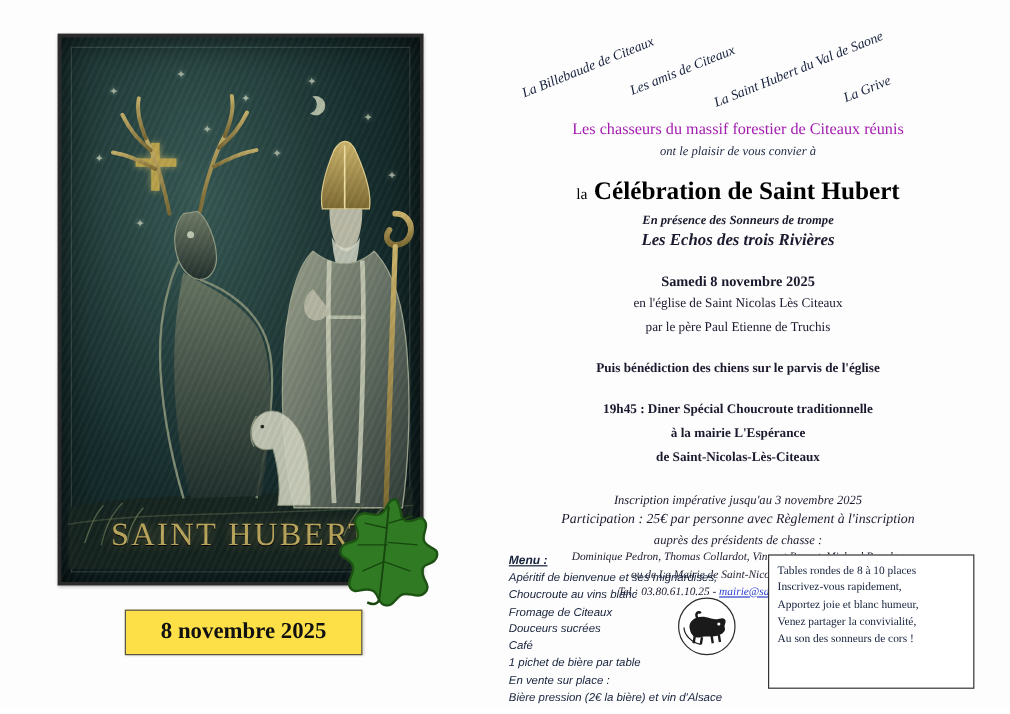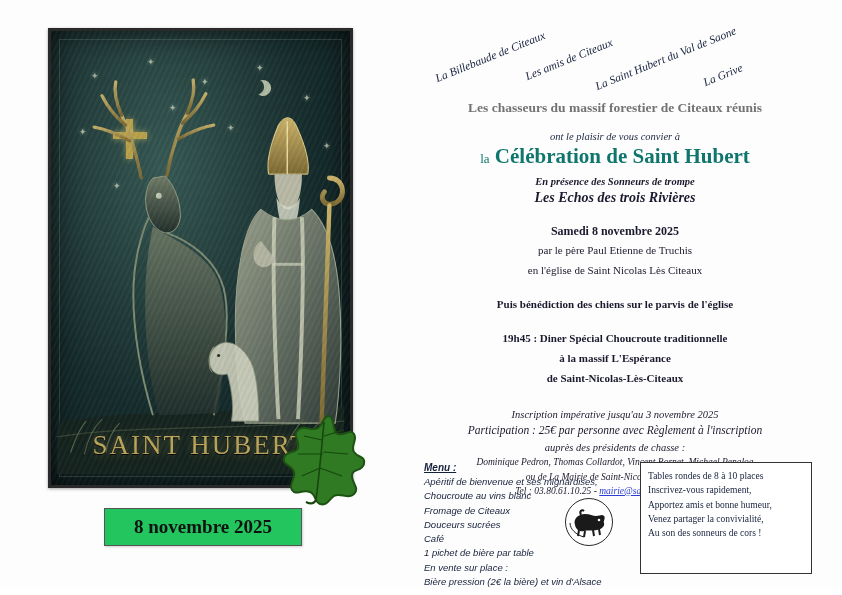--- a/index.html
+++ b/index.html
@@ -115,21 +115,21 @@
   }
 
   
   .date-box {
     position: absolute;
     left: 104px;
     top: 508px;
     width: 196px;
     height: 36px;
     border: 1px solid #555;
-    background: #22c55e;
+    background: #fde047;
     display: flex;
     align-items: center;
     justify-content: center;
     font-family: "Liberation Serif", serif;
     font-size: 19px;
     font-weight: bold;
     color: #111;
     box-shadow: 1px 1px 2px rgba(0,0,0,0.18);
   }
 
@@ -157,37 +157,37 @@
   }
   .assoc.a0 { left: 38px;  top: 54px; }
   .assoc.a1 { left: 128px; top: 52px; }
   .assoc.a2 { left: 198px; top: 62px; }
   .assoc.a3 { left: 306px; top: 58px; }
 
   .line { text-align: center; }
   .l-hosts {
     font-family: "Liberation Serif", serif;
     font-size: 13.5px;
-    font-weight: bold;
-    color: #737373;
+    font-weight: normal;
+    color: #a21caf;
     margin-top: 6px;
   }
   .l-pleasure {
     font-family: "Liberation Serif", serif;
     font-style: italic;
     font-size: 10.5px;
+    margin-top: 5px;
+    color: #1b2540;
+  }
+  .l-celebration {
+    font-family: "Liberation Serif", serif;
+    font-size: 21px;
+    font-weight: bold;
+    color: #000000;
     margin-top: 15px;
-    color: #1b2540;
-  }
-  .l-celebration {
-    font-family: "Liberation Serif", serif;
-    font-size: 21px;
-    font-weight: bold;
-    color: #0f766e;
-    margin-top: 2px;
   }
   .l-celebration .small { font-size: 13px; font-weight: normal; }
   .l-presence {
     font-family: "Liberation Serif", serif;
     font-style: italic;
     font-size: 10.5px;
     margin-top: 7px;
     font-weight: bold;
   }
   .l-echos {
@@ -412,27 +412,27 @@
     <div class="line l-celebration">
       <span class="small">la</span>
       <span>Célébration de  Saint Hubert</span>
     </div>
 
     <div class="line l-presence">En présence des Sonneurs de trompe</div>
     <div class="line l-echos">Les Echos des trois Rivières</div>
 
     <div class="line l-date">Samedi 8 novembre 2025</div>
 
+    <div class="line prog">en l'église de Saint Nicolas Lès Citeaux</div>
     <div class="line prog">par le père Paul Etienne de Truchis</div>
-    <div class="line prog">en l'église de Saint Nicolas Lès Citeaux</div>
 
     <div class="line prog bold spaced">Puis bénédiction des chiens sur le parvis de l'église</div>
 
     <div class="line prog bold spaced">19h45 : Diner Spécial Choucroute traditionnelle</div>
-    <div class="line prog bold">à la massif L'Espérance</div>
+    <div class="line prog bold">à la mairie L'Espérance</div>
     <div class="line prog bold">de Saint-Nicolas-Lès-Citeaux</div>
 
     <div class="insc">
       <div>Inscription impérative jusqu'au 3 novembre 2025</div>
       <div class="big">Participation : 25€ par personne avec Règlement à l'inscription</div>
       <div>auprès des présidents de chasse :</div>
       <div class="names">Dominique Pedron, Thomas Collardot, Vincent Bornet, Michael Penalog</div>
       <div class="names">ou de La Mairie de Saint-Nicolas-Lès-Citeaux,</div>
       <div class="names">
         <span>Tel : 03.80.61.10.25  -</span>
@@ -459,19 +459,19 @@
       <path d="M13 31 L 12 37 M19 32 L 18 38 M27 31 L 28 37 M33 30 L 34 36" stroke="#1a1a1a" stroke-width="2"></path>
       <path d="M15 16 C 13 12, 16 10, 18 12" stroke="#1a1a1a" stroke-width="2" fill="none"></path>
       <circle cx="33" cy="21" r="1.3" fill="#fff"></circle>
       <path d="M4 24 C 4 30, 10 36, 18 38" stroke="#1a1a1a" stroke-width="1" fill="none"></path>
     </svg>
   </div>
 
   <div class="welcome">
     <div class="w-line">Tables rondes de 8 à 10 places</div>
     <div class="w-line">Inscrivez-vous rapidement,</div>
-    <div class="w-line">Apportez amis et bonne humeur,</div>
+    <div class="w-line">Apportez joie et blanc humeur,</div>
     <div class="w-line">Venez partager la convivialité,</div>
     <div class="w-line clip">Au son des sonneurs de cors !</div>
   </div>
 
   <div class="scan-edge"></div>
 </div>
 
 </body></html>

